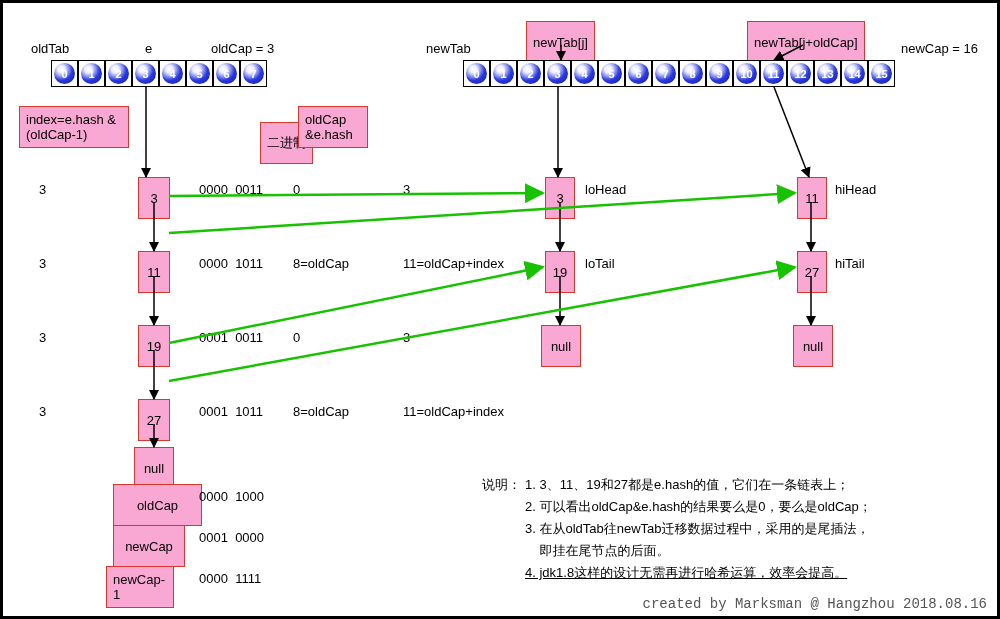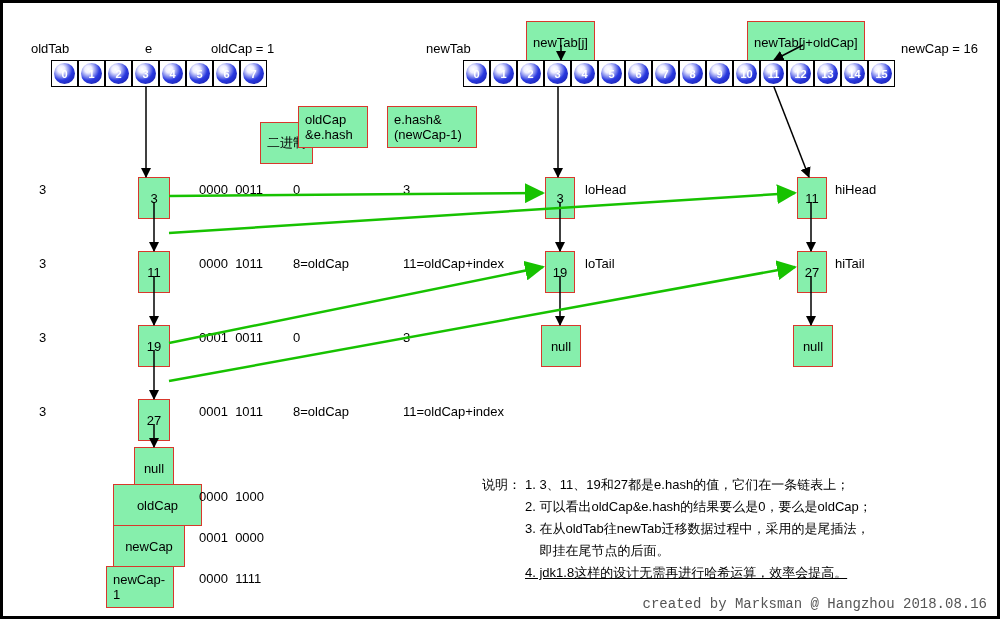--- a/index.html
+++ b/index.html
@@ -19,21 +19,21 @@
   }
   .label {
     position: absolute;
     font-size: 13px;
     color: #000;
     white-space: pre;
   }
   .box {
     position: absolute;
     border: 1.5px solid #d8382c;
-    background: #86efac;
+    background: #f9a8d4;
     font-size: 13px;
     color: #000;
     display: flex;
     align-items: center;
     justify-content: center;
     padding: 20px 6px;
     box-sizing: border-box;
   }
   .bucket-row {
     position: absolute;
@@ -77,21 +77,21 @@
     color: #555;
   }
 </style>
 </head>
 <body>
 
 <div class="canvas">
 
   <div class="label" style="left:28px; top:38px;">oldTab</div>
   <div class="label" style="left:142px; top:38px;">e</div>
-  <div class="label" style="left:208px; top:38px;">oldCap = 1</div>
+  <div class="label" style="left:208px; top:38px;">oldCap = 3</div>
   <div class="label" style="left:423px; top:38px;">newTab</div>
   <div class="box" style="left:523px; top:18px; height:24px;">newTab[j]</div>
   <div class="box" style="left:744px; top:18px; height:24px;">newTab[j+oldCap]</div>
   <div class="label" style="left:898px; top:38px;">newCap = 16</div>
 
   <div class="bucket-row" id="row-old" style="left:48px; top:57px;">
       <div class="bucket">
         <div class="ball">0</div>
       </div>
       <div class="bucket">
@@ -160,25 +160,25 @@
         <div class="ball">13</div>
       </div>
       <div class="bucket">
         <div class="ball">14</div>
       </div>
       <div class="bucket">
         <div class="ball">15</div>
       </div>
     </div>
 
+  <div class="box" style="left:16px; top:103px; width:110px; height:40px; text-align:left; justify-content:flex-start;">index=e.hash
+&amp;(oldCap-1)</div>
   <div class="box" style="left:213px; top:119px; height:24px;margin-left:44px;">二进制</div>
   <div class="box" style="left:295px; top:103px; width:70px; height:28px;">oldCap
 &amp;e.hash</div>
-  <div class="box" style="left:384px; top:103px; width:90px; height:40px; text-align:left; justify-content:flex-start;">e.hash&amp;
-(newCap-1)</div>
 
   <div id="chain-area">
       <div class="label" style="left: 36px; top: 179px;">3</div>
       <div class="box" style="left: 135px; top: 174px; width: 32px; height: 24px;">3</div>
       <div class="label" style="left: 196px; top: 179px;">0000  0011</div>
       <div class="label" style="left: 290px; top: 179px;">0</div>
       <div class="label" style="left: 400px; top: 179px;">3</div>
       <div class="label" style="left: 36px; top: 253px;">3</div>
       <div class="box" style="left: 135px; top: 248px; width: 32px; height: 24px;">11</div>
       <div class="label" style="left: 196px; top: 253px;">0000  1011</div>

